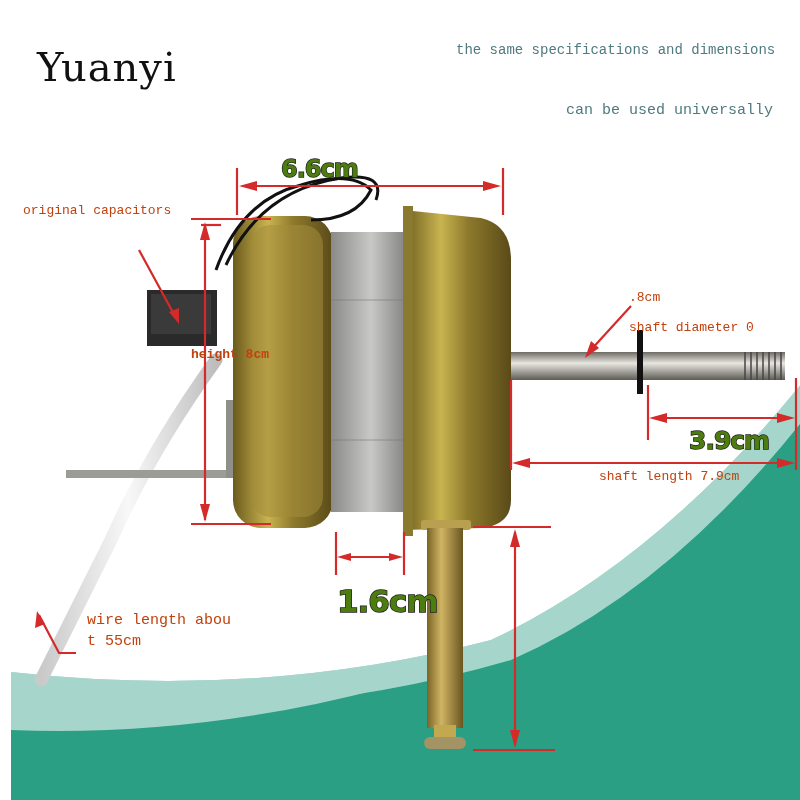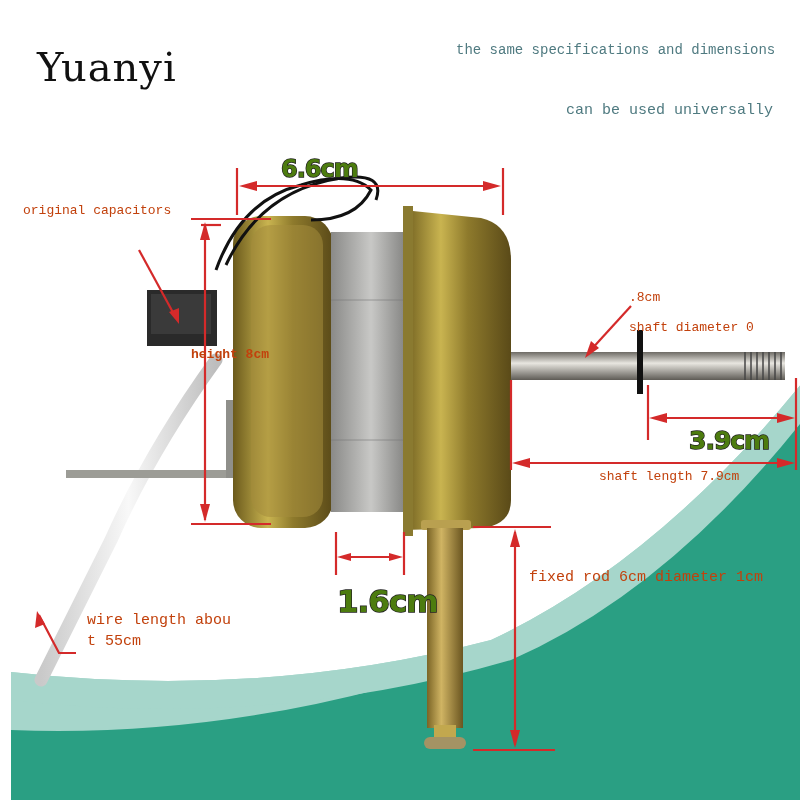--- a/index.html
+++ b/index.html
@@ -151,20 +151,19 @@
 
   <div class="brand">Yuanyi</div>
   <div class="txt tag1">the same specifications and dimensions</div>
   <div class="txt tag2">can be used universally</div>
 
   <div class="txt lbl" style="left:12px; top:203px;">original capacitors</div>
   <div class="txt lbl" style="left:180px; top:347px;font-weight:bold;">height 8cm</div>
   <div class="txt lbl" style="left:618px; top:272px;margin-top:48px;">shaft diameter 0</div>
   <div class="txt lbl" style="left:618px; top:290px;">.8cm</div>
   <div class="txt lbl" style="left:579px; top:469px;margin-left:9px;">shaft length 7.9cm</div>
-  <div class="txt" style="left:518px; top:569px; font-size:15px;">fixed rod 6cm diameter 1cm</div>
   <div class="txt" style="left:76px; top:612px; font-size:15px;text-align:right;">wire length abou</div>
   <div class="txt" style="left:76px; top:633px; font-size:15px;">t 55cm</div>
 
   <div class="big-dim" style="left:270px; top:155px; font-size:24px;">6.6cm</div>
   <div class="big-dim" style="left:326px; top:583px; font-size:31px;">1.6cm</div>
   <div class="big-dim" style="left:678px; top:426px; font-size:25px;">3.9cm</div>
 </div>
 
 </body></html>

